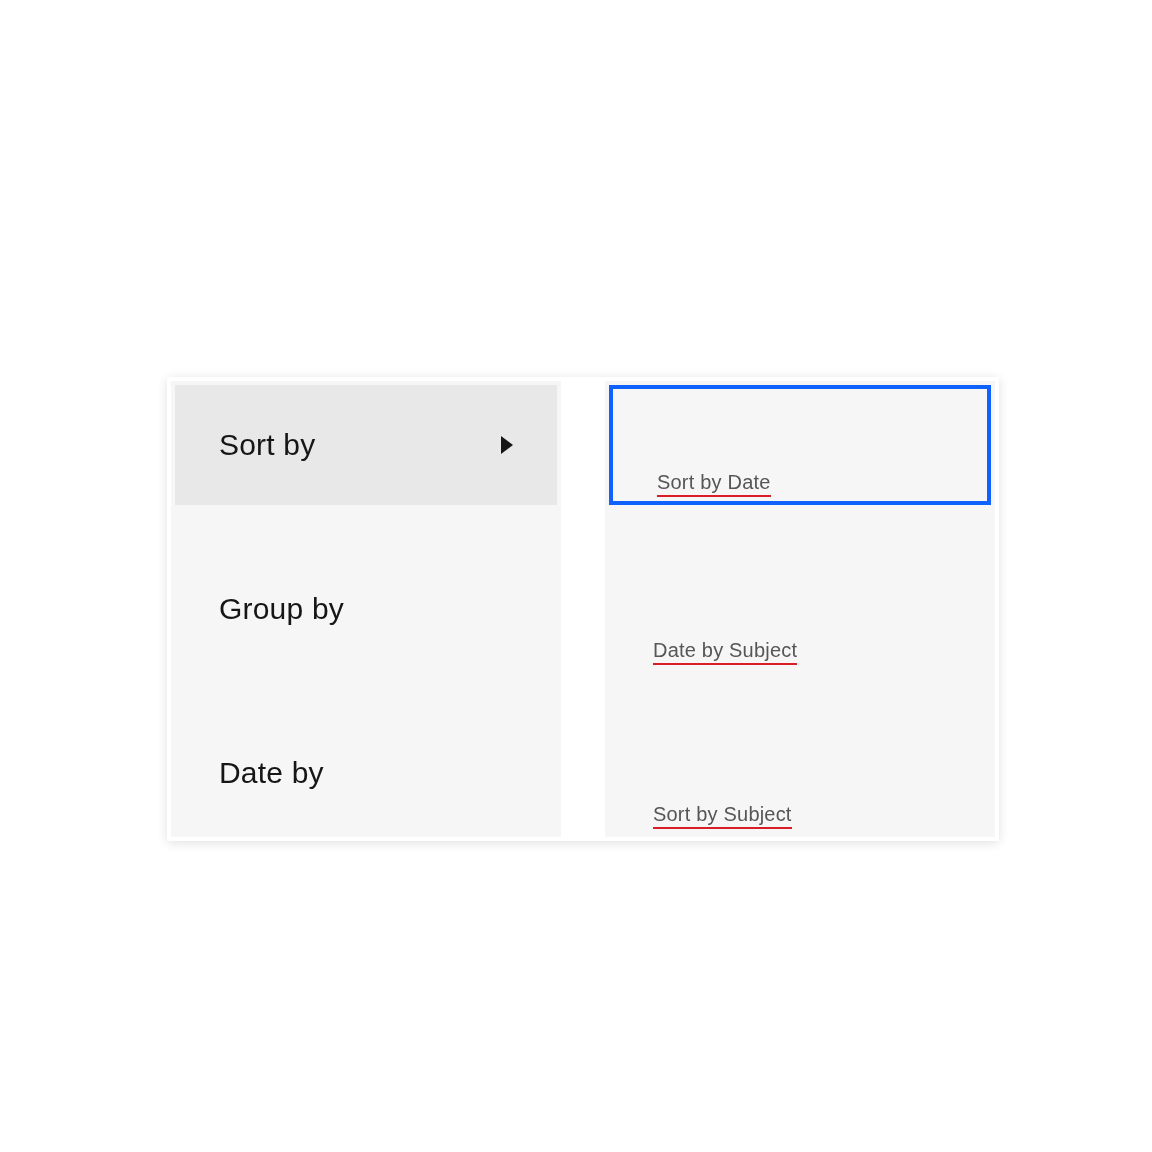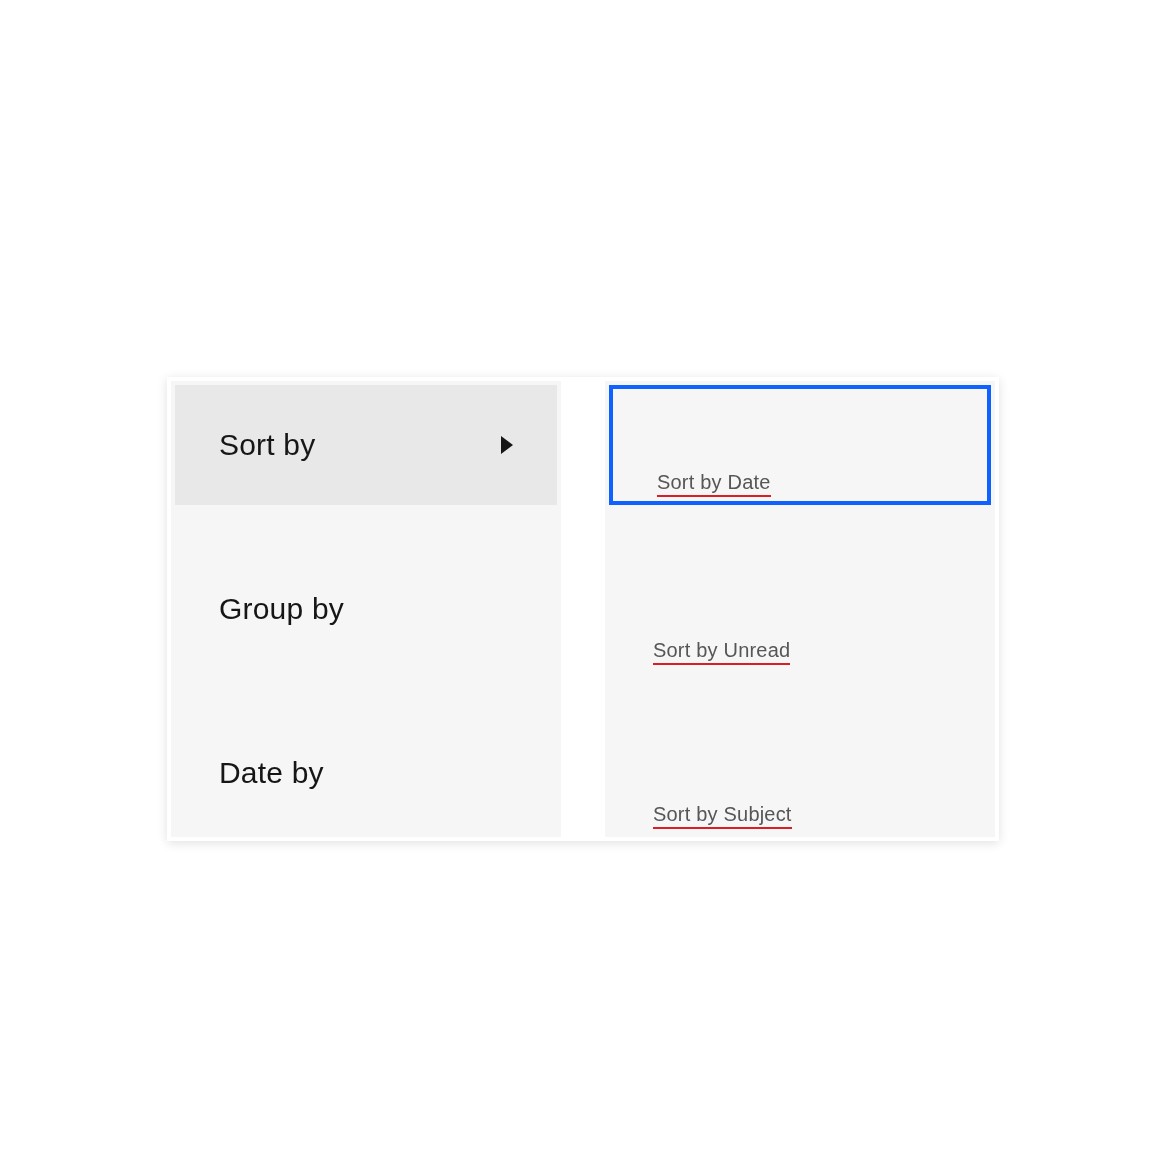--- a/index.html
+++ b/index.html
@@ -99,19 +99,19 @@
     </div>
     <div class="menu-item">
       <span class="label">Date by</span>
     </div>
   </div>
   <div class="submenu">
     <div class="submenu-item focused">
       <span class="label">Sort by Date</span>
     </div>
     <div class="submenu-item">
-      <span class="label">Sort by Unread</span>
+      <span class="label">Date by Subject</span>
     </div>
     <div class="submenu-item">
       <span class="label">Sort by Subject</span>
     </div>
   </div>
 </div>
 
 </body></html>

